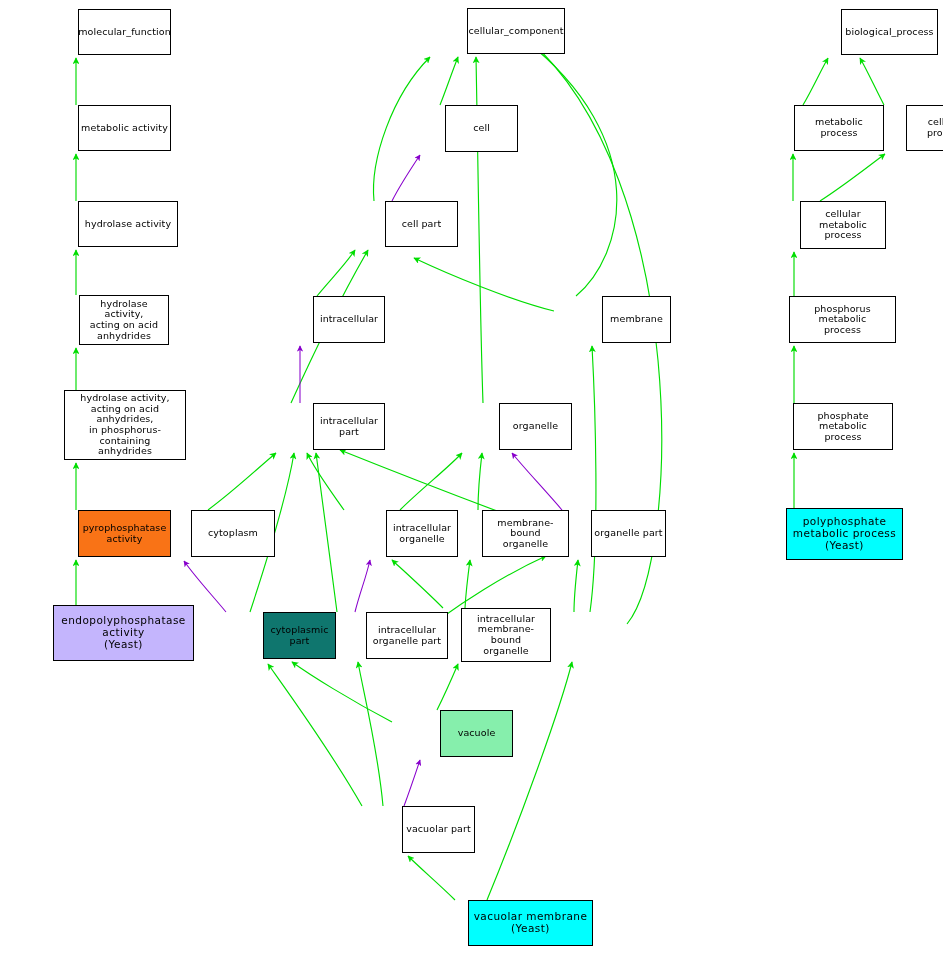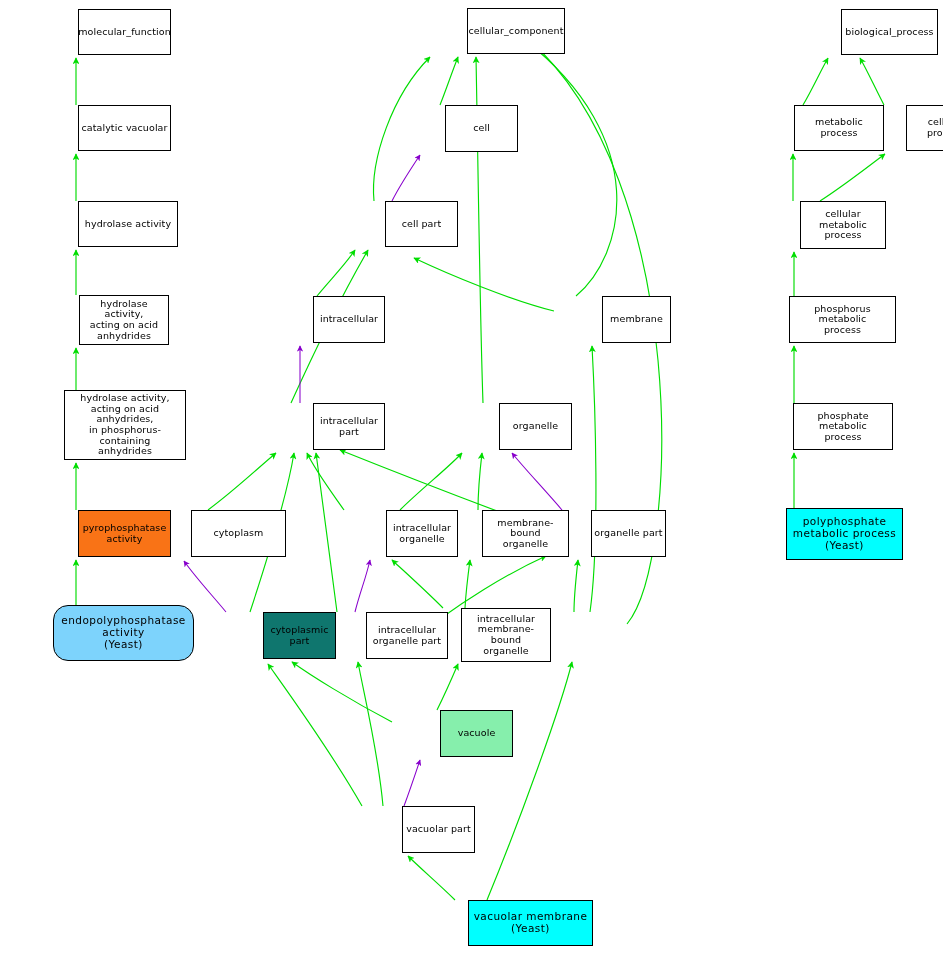--- a/index.html
+++ b/index.html
@@ -87,44 +87,44 @@
       <path d="M487,900 C520,820 560,710 572,662" fill="none" stroke="#00dd00" stroke-width="1.15" marker-end="url(#ah-isa)"></path>
       <path d="M803,105 C812,90 820,72 828,58" fill="none" stroke="#00dd00" stroke-width="1.15" marker-end="url(#ah-isa)"></path>
       <path d="M884,105 C876,90 868,72 860,58" fill="none" stroke="#00dd00" stroke-width="1.15" marker-end="url(#ah-isa)"></path>
       <path d="M793,201 L793,154" fill="none" stroke="#00dd00" stroke-width="1.15" marker-end="url(#ah-isa)"></path>
       <path d="M820,201 C845,185 870,165 885,154" fill="none" stroke="#00dd00" stroke-width="1.15" marker-end="url(#ah-isa)"></path>
       <path d="M794,296 L794,252" fill="none" stroke="#00dd00" stroke-width="1.15" marker-end="url(#ah-isa)"></path>
       <path d="M794,403 L794,346" fill="none" stroke="#00dd00" stroke-width="1.15" marker-end="url(#ah-isa)"></path>
       <path d="M794,508 L794,453" fill="none" stroke="#00dd00" stroke-width="1.15" marker-end="url(#ah-isa)"></path>
     </svg>
 <div class="node" style="left: 30px; top: 9px; width: 93px; height: 46px; border-color: rgb(0, 0, 0); background: rgb(255, 255, 255); color: rgb(0, 0, 0);">molecular_function</div>
-    <div class="node" style="left: 30px; top: 105px; width: 93px; height: 46px; border-color: rgb(0, 0, 0); background: rgb(255, 255, 255); color: rgb(0, 0, 0);">catalytic vacuolar</div>
+    <div class="node" style="left: 30px; top: 105px; width: 93px; height: 46px; border-color: rgb(0, 0, 0); background: rgb(255, 255, 255); color: rgb(0, 0, 0);">metabolic activity</div>
     <div class="node" style="left: 30px; top: 201px; width: 100px; height: 46px; border-color: rgb(0, 0, 0); background: rgb(255, 255, 255); color: rgb(0, 0, 0);">hydrolase activity</div>
     <div class="node" style="left: 31px; top: 295px; width: 90px; height: 50px; border-color: rgb(0, 0, 0); background: rgb(255, 255, 255); color: rgb(0, 0, 0);">hydrolase activity,
 acting on acid
 anhydrides</div>
     <div class="node" style="left: 16px; top: 390px; width: 122px; height: 70px; border-color: rgb(0, 0, 0); background: rgb(255, 255, 255); color: rgb(0, 0, 0);">hydrolase activity,
 acting on acid
 anhydrides,
 in phosphorus-containing
 anhydrides</div>
     <div class="node" style="left: 30px; top: 510px; width: 93px; height: 47px; border-color: rgb(0, 0, 0); background: #f97316; color: rgb(0, 0, 0);">pyrophosphatase
 activity</div>
-    <div class="node leaf" style="left: 5px; top: 605px; width: 141px; height: 56px; border-color: rgb(0, 0, 0); background: #7dd3fc; color: rgb(0, 0, 0); border-radius: 15px;">endopolyphosphatase
+    <div class="node leaf" style="left: 5px; top: 605px; width: 141px; height: 56px; border-color: rgb(0, 0, 0); background: #c4b5fd; color: rgb(0, 0, 0);">endopolyphosphatase
 activity
 (Yeast)</div>
     <div class="node" style="left: 419px; top: 8px; width: 98px; height: 46px; border-color: rgb(0, 0, 0); background: rgb(255, 255, 255); color: rgb(0, 0, 0);">cellular_component</div>
     <div class="node" style="left: 397px; top: 105px; width: 73px; height: 47px; border-color: rgb(0, 0, 0); background: rgb(255, 255, 255); color: rgb(0, 0, 0);">cell</div>
     <div class="node" style="left: 337px; top: 201px; width: 73px; height: 46px; border-color: rgb(0, 0, 0); background: rgb(255, 255, 255); color: rgb(0, 0, 0);">cell part</div>
     <div class="node" style="left: 265px; top: 296px; width: 72px; height: 47px; border-color: rgb(0, 0, 0); background: rgb(255, 255, 255); color: rgb(0, 0, 0);">intracellular</div>
     <div class="node" style="left: 554px; top: 296px; width: 69px; height: 47px; border-color: rgb(0, 0, 0); background: rgb(255, 255, 255); color: rgb(0, 0, 0);">membrane</div>
     <div class="node" style="left: 265px; top: 403px; width: 72px; height: 47px; border-color: rgb(0, 0, 0); background: rgb(255, 255, 255); color: rgb(0, 0, 0);">intracellular
 part</div>
     <div class="node" style="left: 451px; top: 403px; width: 73px; height: 47px; border-color: rgb(0, 0, 0); background: rgb(255, 255, 255); color: rgb(0, 0, 0);">organelle</div>
-    <div class="node" style="left: 143px; top: 510px; width: 95px; height: 47px; border-color: rgb(0, 0, 0); background: rgb(255, 255, 255); color: rgb(0, 0, 0);">cytoplasm</div>
+    <div class="node" style="left: 143px; top: 510px; width: 84px; height: 47px; border-color: rgb(0, 0, 0); background: rgb(255, 255, 255); color: rgb(0, 0, 0);">cytoplasm</div>
     <div class="node" style="left: 338px; top: 510px; width: 72px; height: 47px; border-color: rgb(0, 0, 0); background: rgb(255, 255, 255); color: rgb(0, 0, 0);">intracellular
 organelle</div>
     <div class="node" style="left: 434px; top: 510px; width: 87px; height: 47px; border-color: rgb(0, 0, 0); background: rgb(255, 255, 255); color: rgb(0, 0, 0);">membrane-bound
 organelle</div>
     <div class="node" style="left: 543px; top: 510px; width: 75px; height: 47px; border-color: rgb(0, 0, 0); background: rgb(255, 255, 255); color: rgb(0, 0, 0);">organelle part</div>
     <div class="node" style="left: 215px; top: 612px; width: 73px; height: 47px; border-color: rgb(0, 0, 0); background: #0f766e; color: rgb(0, 0, 0);">cytoplasmic
 part</div>
     <div class="node" style="left: 318px; top: 612px; width: 82px; height: 47px; border-color: rgb(0, 0, 0); background: rgb(255, 255, 255); color: rgb(0, 0, 0);">intracellular
 organelle part</div>
     <div class="node" style="left: 413px; top: 608px; width: 90px; height: 54px; border-color: rgb(0, 0, 0); background: rgb(255, 255, 255); color: rgb(0, 0, 0);">intracellular

